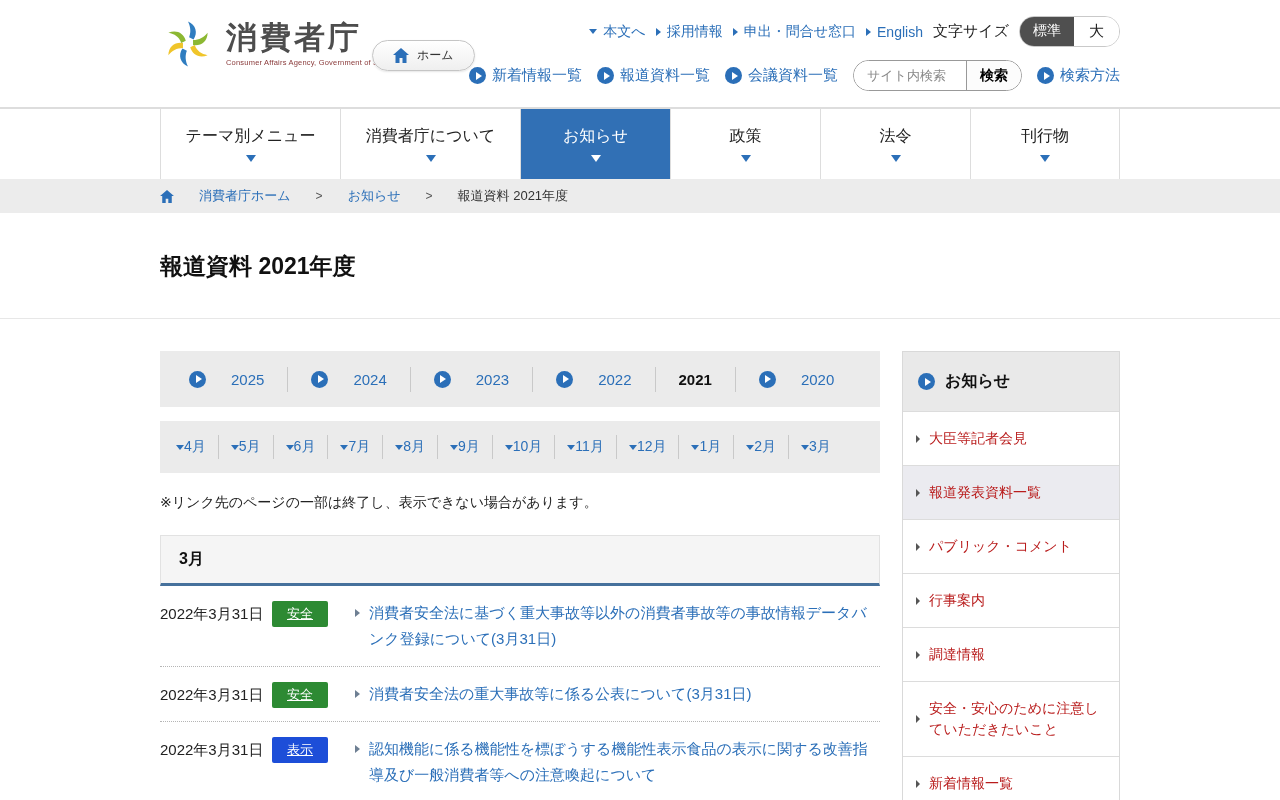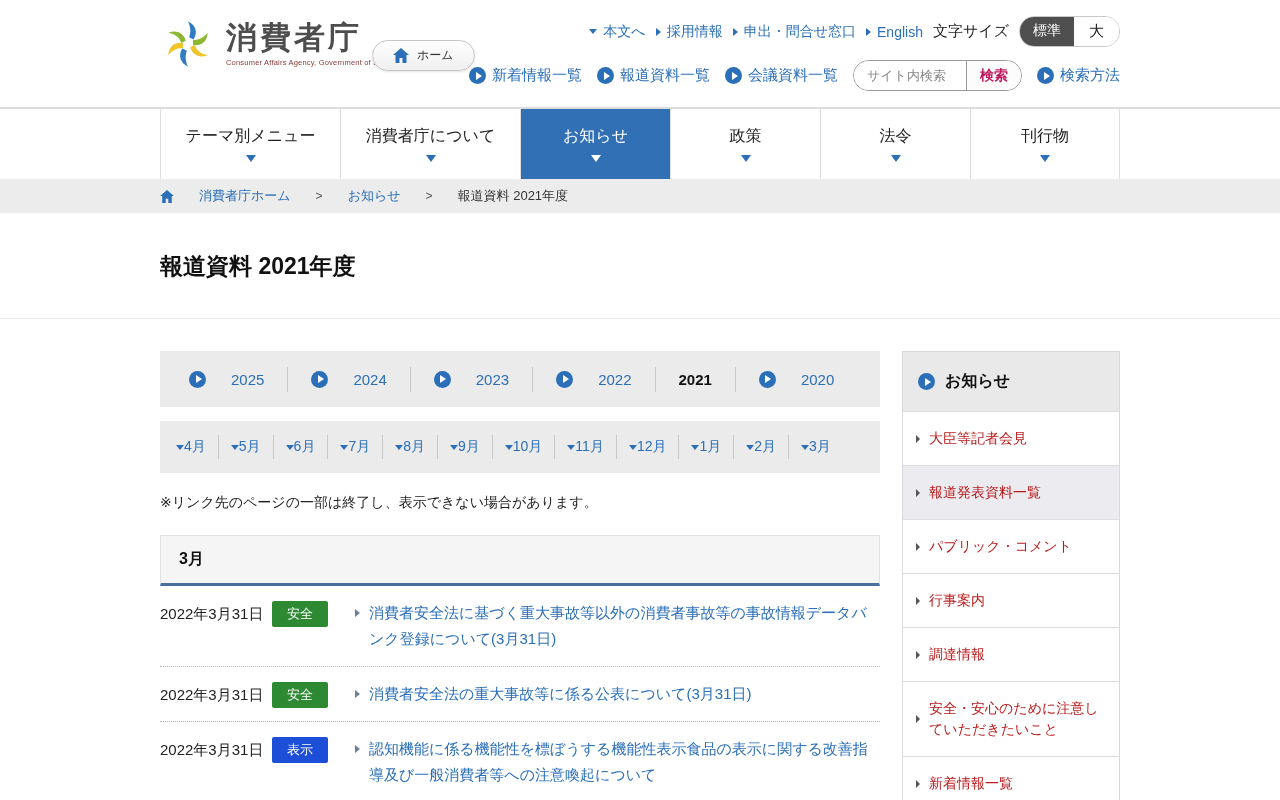--- a/index.html
+++ b/index.html
@@ -27,21 +27,21 @@
   .util-row1 { display:flex; justify-content:flex-end; align-items:center; gap:10px; font-size:14px; }
   .util-row2 { display:flex; justify-content:flex-end; align-items:center; gap:15px; font-size:15px; margin-top:13px; }
   .ulink { display:inline-flex; align-items:center; gap:6px; color:#2b6fb8; }
   .fs-label { color:#222; font-size:15px; }
   .fs-toggle { display:inline-flex; border:1px solid #c9c9c9; border-radius:15px; overflow:hidden; background:#fff; }
   .fs-std { background:#4f4f4f; color:#fff; font-size:14px; padding:5px 13px; }
   .fs-big { background:#fff; color:#222; font-size:15px; padding:5px 15px; }
   .search-pill { display:inline-flex; align-items:stretch; border:1px solid #999; border-radius:16px; overflow:hidden; height:31px; background:#fff; }
   .search-pill input { border:none; outline:none; width:112px; padding:0 13px; font-size:13px; color:#333; font-family:inherit; }
   .search-pill input::placeholder { color:#888; }
-  .search-btn { border:none; border-left:1px solid #999; background:#fcfcfc; font-weight:bold; font-size:14px; padding:0 13px; color:#be185d; font-family:inherit; cursor:pointer; }
+  .search-btn { border:none; border-left:1px solid #999; background:#fcfcfc; font-weight:bold; font-size:14px; padding:0 13px; color:#000000; font-family:inherit; cursor:pointer; }
 
   
   .play-circle { flex:none; width:17px; height:17px; border-radius:50%; background:#2b6fb8; display:inline-flex; align-items:center; justify-content:center; }
   .play-circle i { display:block; width:0; height:0; border-left:6px solid #fff; border-top:4px solid transparent; border-bottom:4px solid transparent; margin-left:2px; }
   .tri-r { display:inline-block; width:0; height:0; border-left:5px solid #2b6fb8; border-top:4px solid transparent; border-bottom:4px solid transparent; }
   .tri-d { display:inline-block; width:0; height:0; border-top:6px solid #2b6fb8; border-left:4px solid transparent; border-right:4px solid transparent; }
   .tri-r.dark { border-left-color:#555; }
   .tri-r.steel { border-left-color:#6e7f93; }
 
   
@@ -86,21 +86,21 @@
 
   .section-head {
     margin-top:23px; background:#f5f5f5; border:1px solid #e2e2e2; border-bottom:3px solid #46719c;
     padding:13px 18px; font-size:16px; font-weight:bold; color:#111;
   }
 
   
   .press-row { display:flex; align-items:flex-start; padding:14px 0 13px; border-bottom:1px dotted #b5b5b5; font-size:15px; }
   .press-row:last-child { border-bottom:none; }
   .press-date { flex:none; width:112px; color:#222; line-height:1.8; }
-  .press-badge { flex:none; width:56px; text-align:center; color:#fff; font-size:13px; padding:4px 0; border-radius:2px; margin-right:27px; margin-top:1px; }
+  .press-badge { flex:none; width:56px; text-align:center; color:#fff; font-size:13px; padding:4px 0; border-radius:2px; margin-right:27px; margin-top:1px;text-decoration:underline; }
   .press-arrow { flex:none; margin-top:9px; margin-right:9px; }
   .press-link { flex:1; color:#2b6fb8; line-height:1.75; }
 
   
   .side-col { width:218px; border:1px solid #d9d9d9; }
   .side-head { background:#e9e9e9; display:flex; align-items:center; gap:10px; padding:19px 15px; font-size:16px; font-weight:bold; color:#111; }
   .side-item { display:flex; align-items:center; gap:9px; padding:16px 8px 16px 13px; border-top:1px solid #dcdcdc; font-size:14px; color:#b91c1c; line-height:1.5; background:#fff; }
   .side-item.active { background:#ebebf0; }
   .side-item .tri-r { flex:none; border-left-width:4px; border-top-width:4px; border-bottom-width:4px; }
 </style>

